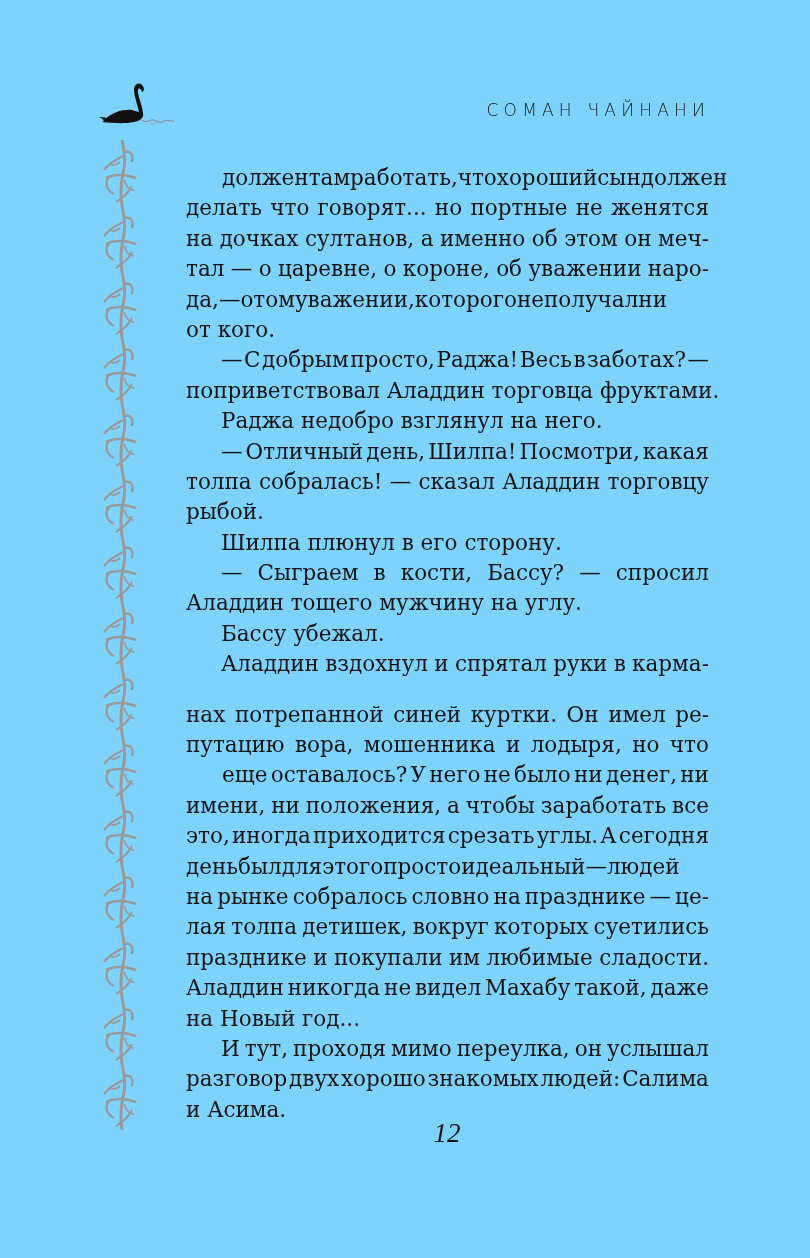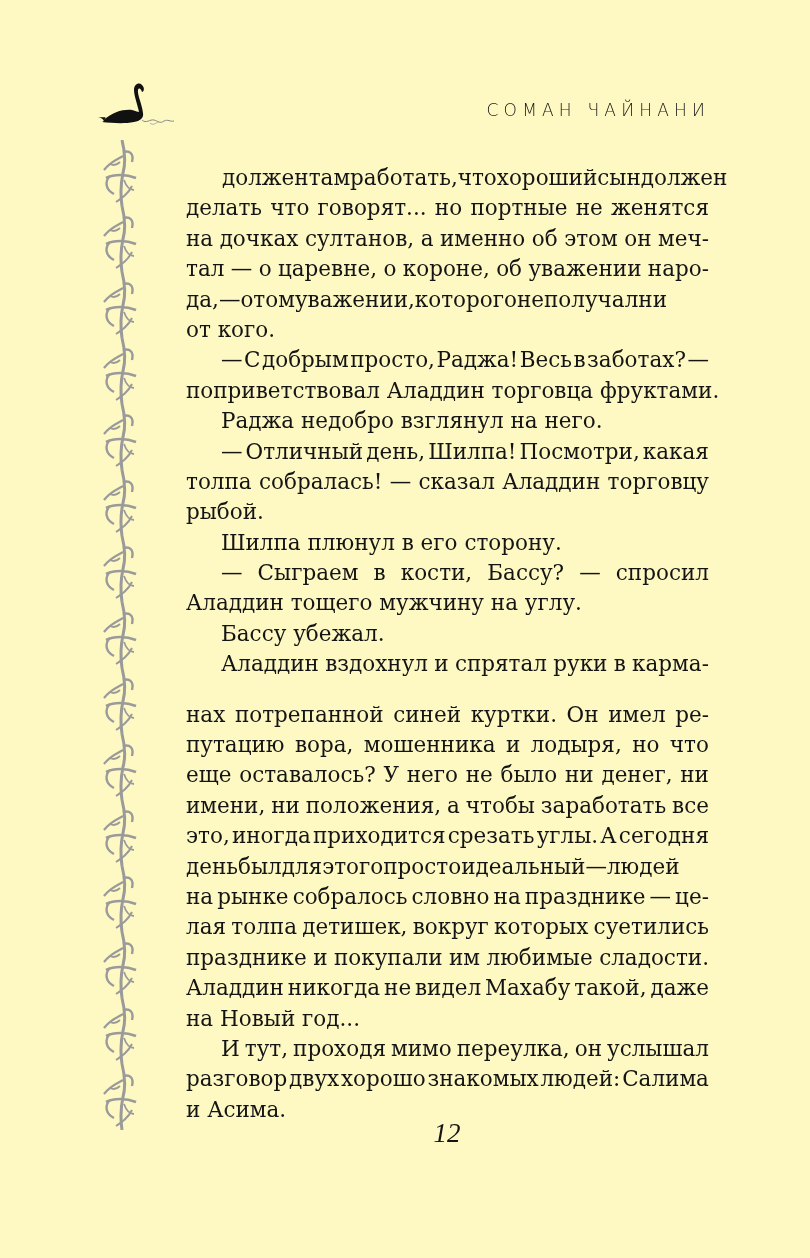--- a/index.html
+++ b/index.html
@@ -1,17 +1,17 @@
 <!DOCTYPE html>
 <html><head>
 <meta charset="utf-8">
 <style>
   html, body { margin: 0; padding: 0; background: #ffffff; }
   body { width: 810px; height: 1258px; position: relative; overflow: hidden; }
-  .page { position: absolute; left: 0; top: 0; width: 810px; height: 1258px; background: #fef9c3; }
+  .page { position: absolute; left: 0; top: 0; width: 810px; height: 1258px; background: #7dd3fc; }
   .running-head {
     position: absolute; left: 440px; top: 100px; width: 270px;
     text-align: right;
     font-family: "DejaVu Sans", sans-serif; font-size: 17px; font-weight: 300;
     letter-spacing: 5.2px; color: #1a1a1a;
   }
   .swan { position: absolute; left: 90px; top: 82px; width: 90px; height: 50px; }
   .vine { position: absolute; left: 92px; top: 140px; width: 70px; height: 990px; }
   .body-text {
     position: absolute; left: 186px; top: 163px; width: 523px;
@@ -184,21 +184,21 @@
       </span>
     <span class="line" style="display: flex; justify-content: space-between; gap: 8px;">
         <span>путацию</span>
         <span>вора,</span>
         <span>мошенника</span>
         <span>и</span>
         <span>лодыря,</span>
         <span>но</span>
         <span>что</span>
       </span>
-    <span class="line" style="display: flex; justify-content: space-between;">
+    <span class="line" style="display: flex; justify-content: space-between; margin-left: 36px;">
         <span>еще</span>
         <span>оставалось?</span>
         <span>У</span>
         <span>него</span>
         <span>не</span>
         <span>было</span>
         <span>ни</span>
         <span>денег,</span>
         <span>ни</span>
       </span>

